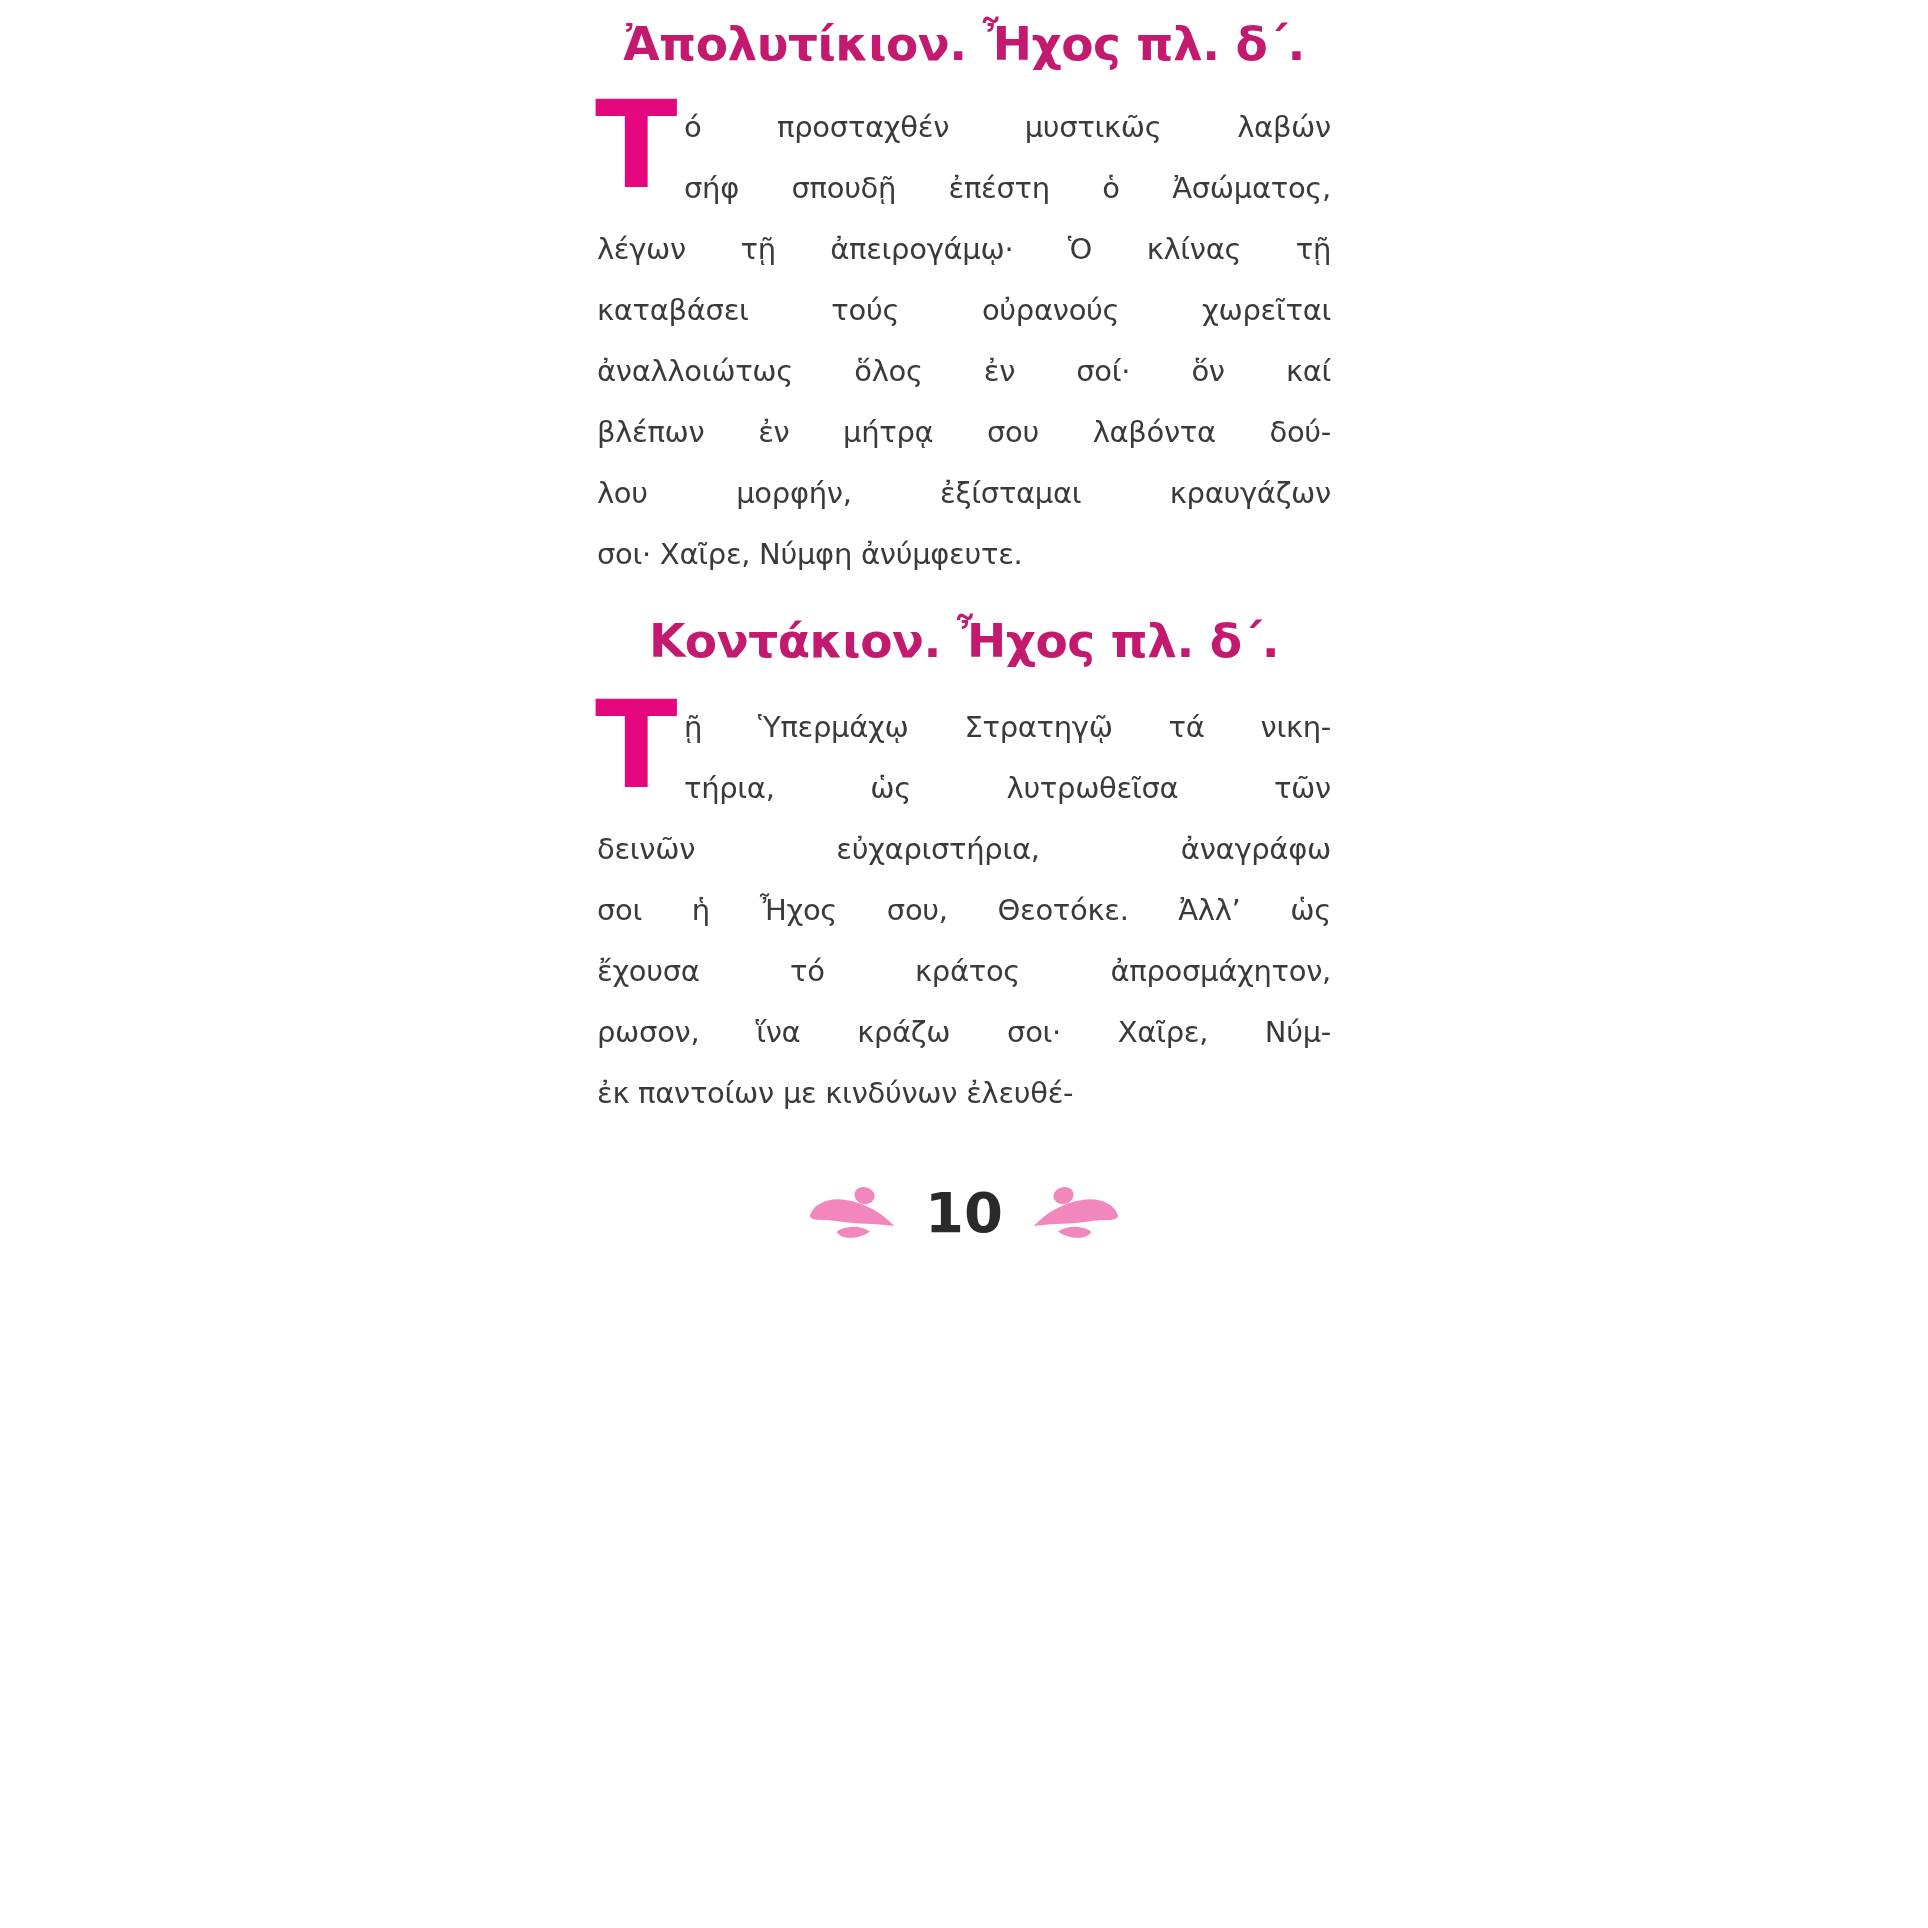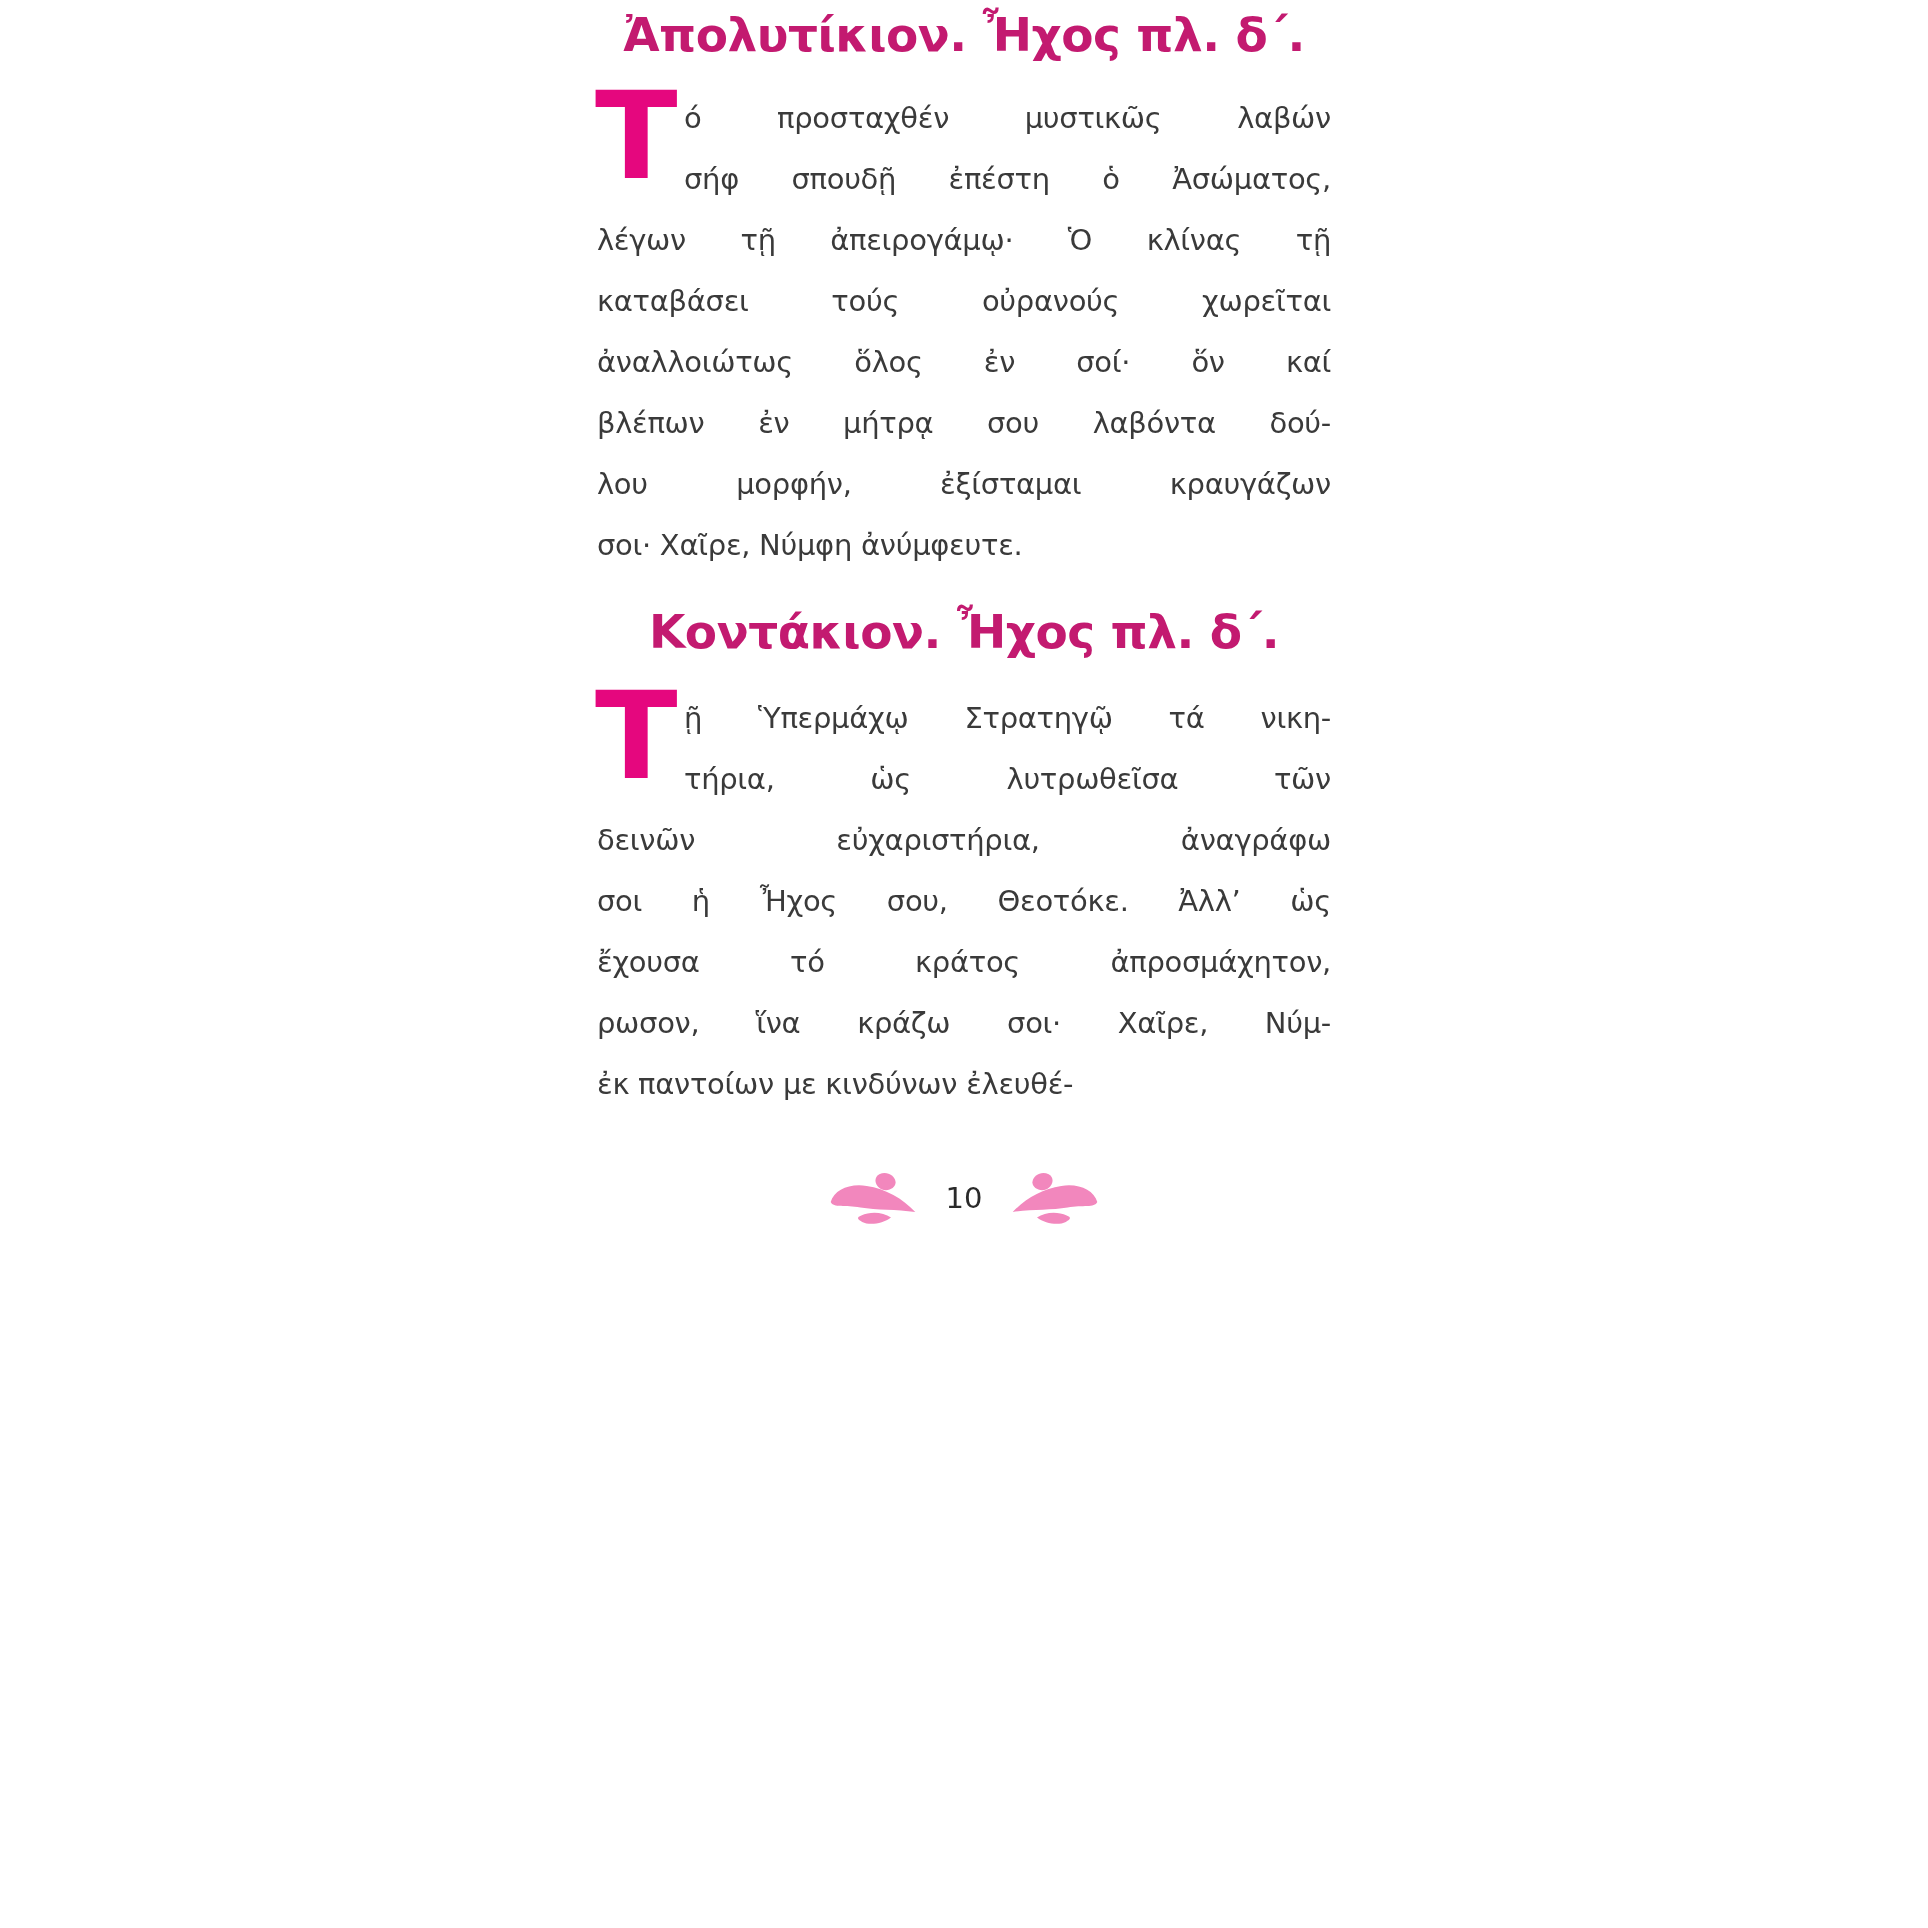--- a/index.html
+++ b/index.html
@@ -12,21 +12,21 @@
   }
   * { margin: 0; padding: 0; box-sizing: border-box; }
   html, body {
     width: 1928px; height: 1928px;
     background: var(--background);
     font-family: "DejaVu Sans", sans-serif;
     overflow: hidden;
   }
   .column {
     width: 734px;
-    margin: 7px auto;
+    margin: 16px auto;
   }
   .heading {
     font-size: 47px;
     line-height: 56px;
     font-weight: bold;
     color: var(--heading);
     text-align: center;
     margin: 0 0 24.5px 0;
     letter-spacing: -0.5px;
   }
@@ -55,22 +55,22 @@
   .lines .line:nth-child(-n+2) { margin-left: 87px; }
   .lines .line:last-child { text-align-last: left; white-space: normal; }
   .footer {
     margin-top: 56px;
     display: flex;
     justify-content: center;
     align-items: center;
     gap: 28px;
   }
   .page-number {
-    font-size: 29px;
-    font-weight: normal;
+    font-size: 56px;
+    font-weight: bold;
     color: var(--page_number);
   }
   .flourish {
     width: 90px;
     height: 55px;
     color: var(--ornament);
   }
   .flourish.right { transform: scaleX(-1); }
 </style>
 </head>

